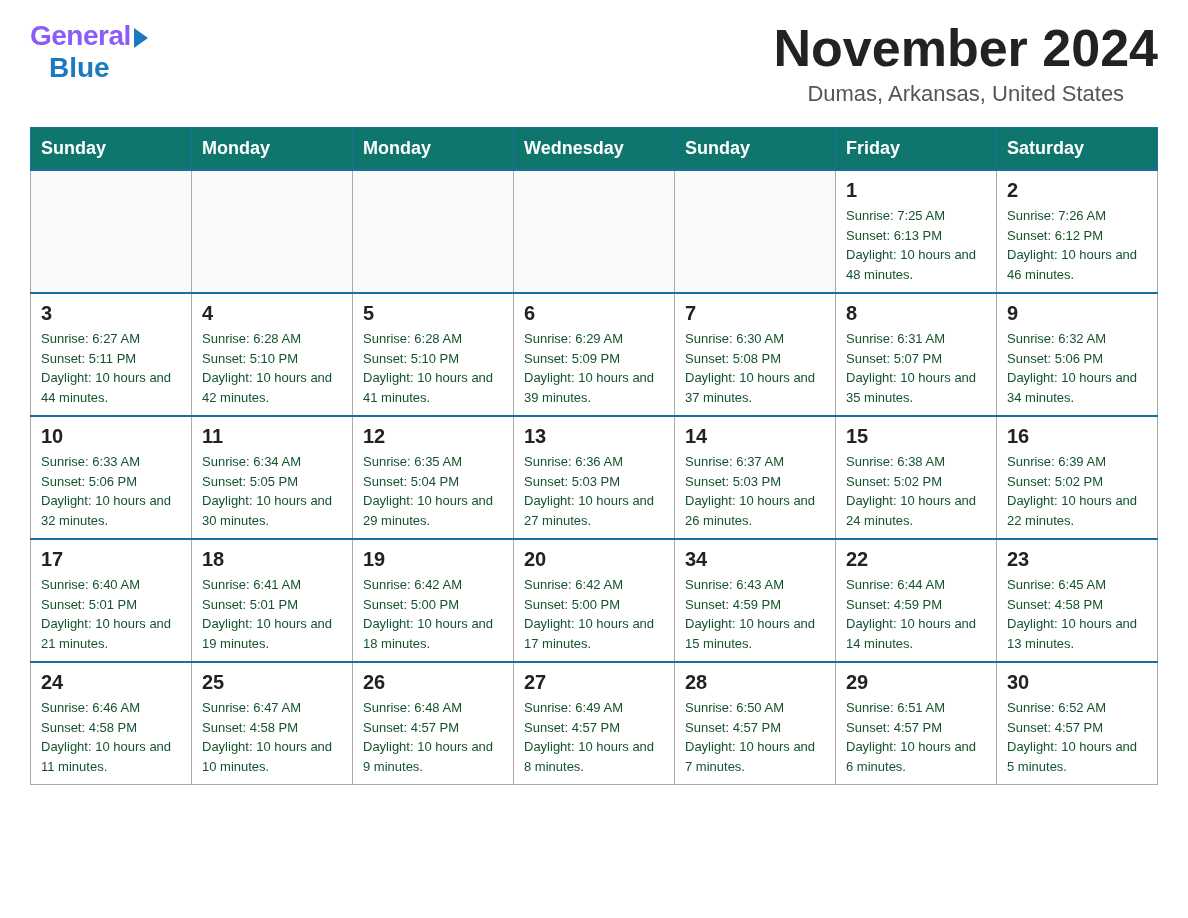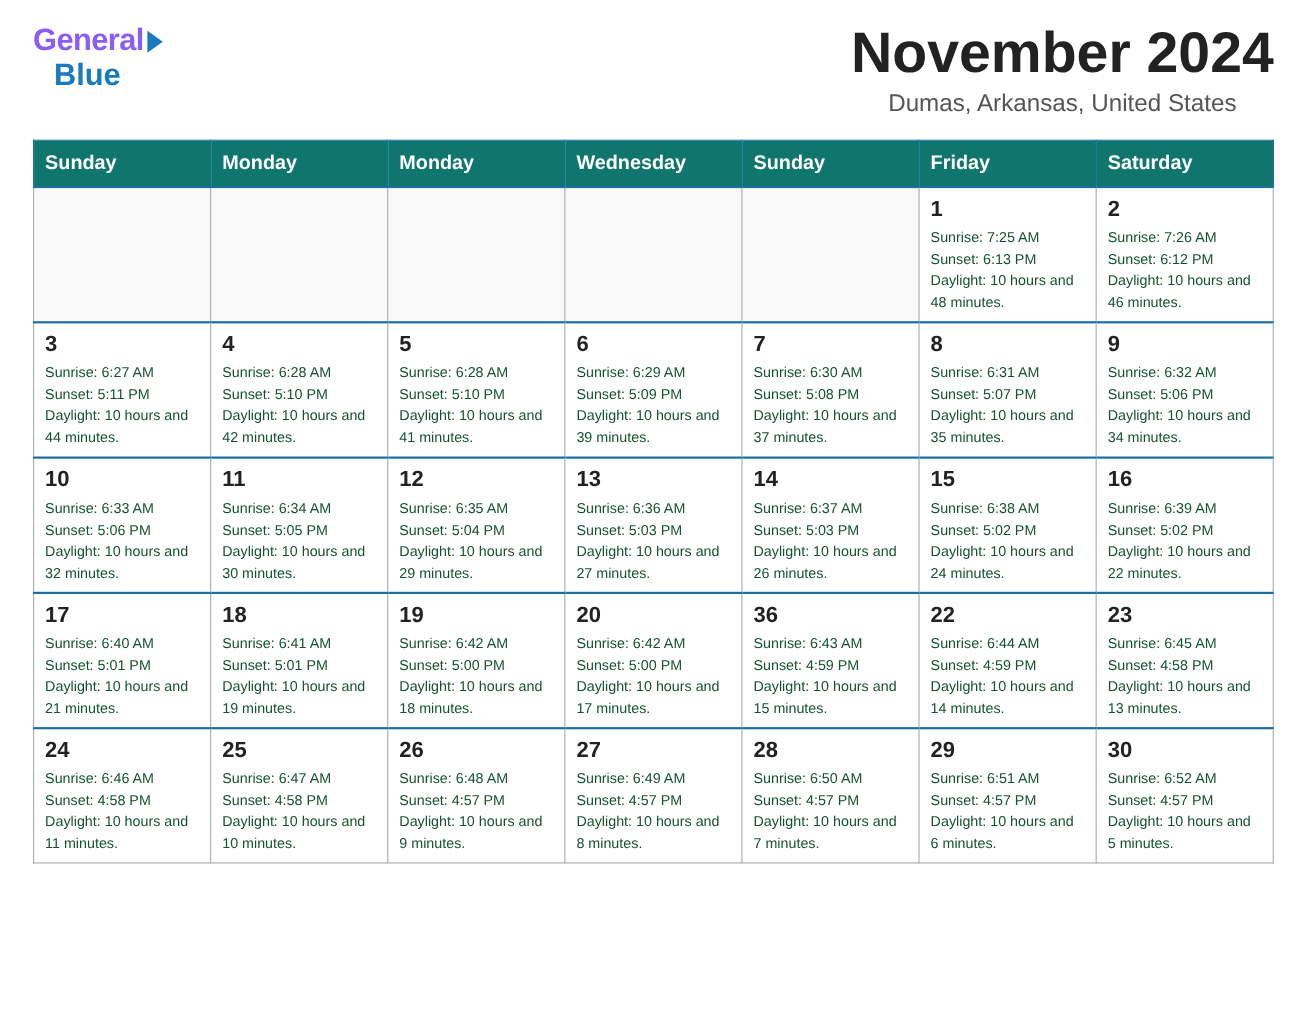--- a/index.html
+++ b/index.html
@@ -222,21 +222,21 @@
         </td>
         <td>
           <span class="day-number">19</span>
           <div class="day-info">Sunrise: 6:42 AM<br>Sunset: 5:00 PM<br>Daylight: 10 hours and 18 minutes.</div>
         </td>
         <td>
           <span class="day-number">20</span>
           <div class="day-info">Sunrise: 6:42 AM<br>Sunset: 5:00 PM<br>Daylight: 10 hours and 17 minutes.</div>
         </td>
         <td>
-          <span class="day-number">36</span>
+          <span class="day-number">34</span>
           <div class="day-info">Sunrise: 6:43 AM<br>Sunset: 4:59 PM<br>Daylight: 10 hours and 15 minutes.</div>
         </td>
         <td>
           <span class="day-number">22</span>
           <div class="day-info">Sunrise: 6:44 AM<br>Sunset: 4:59 PM<br>Daylight: 10 hours and 14 minutes.</div>
         </td>
         <td>
           <span class="day-number">23</span>
           <div class="day-info">Sunrise: 6:45 AM<br>Sunset: 4:58 PM<br>Daylight: 10 hours and 13 minutes.</div>
         </td>

